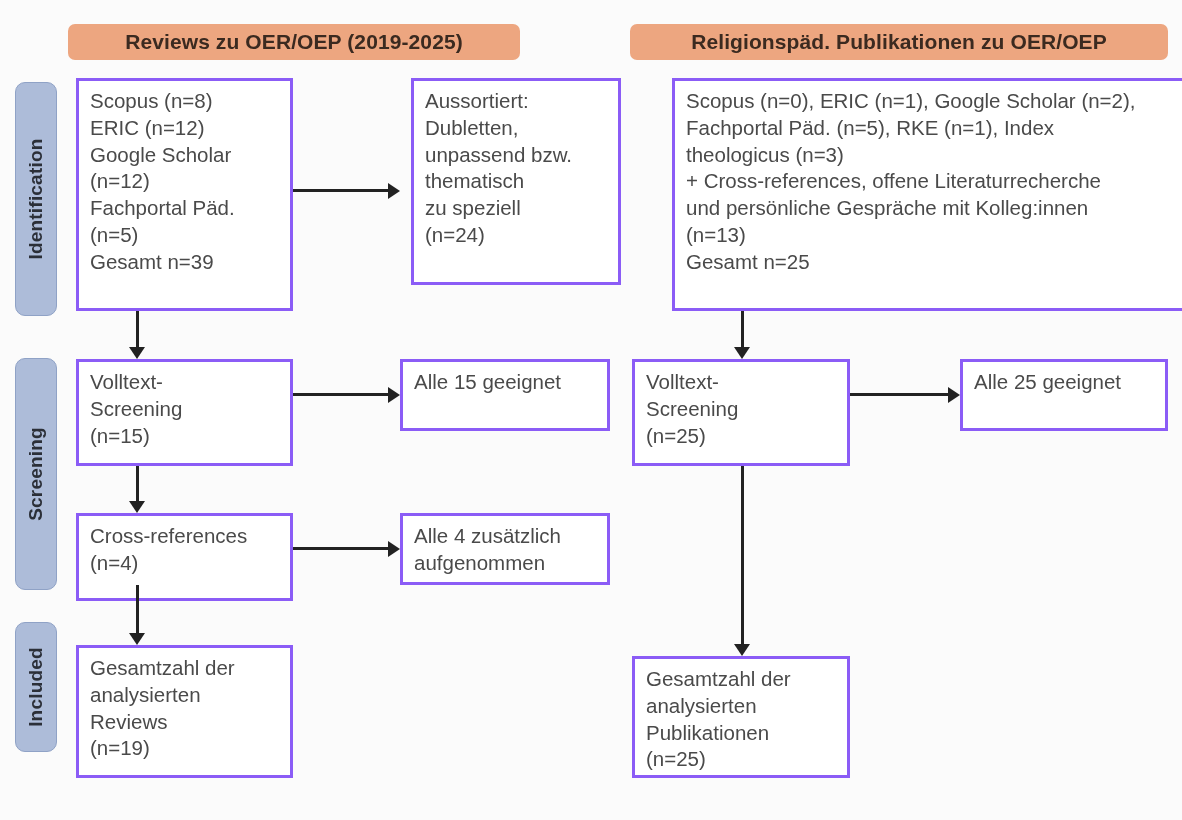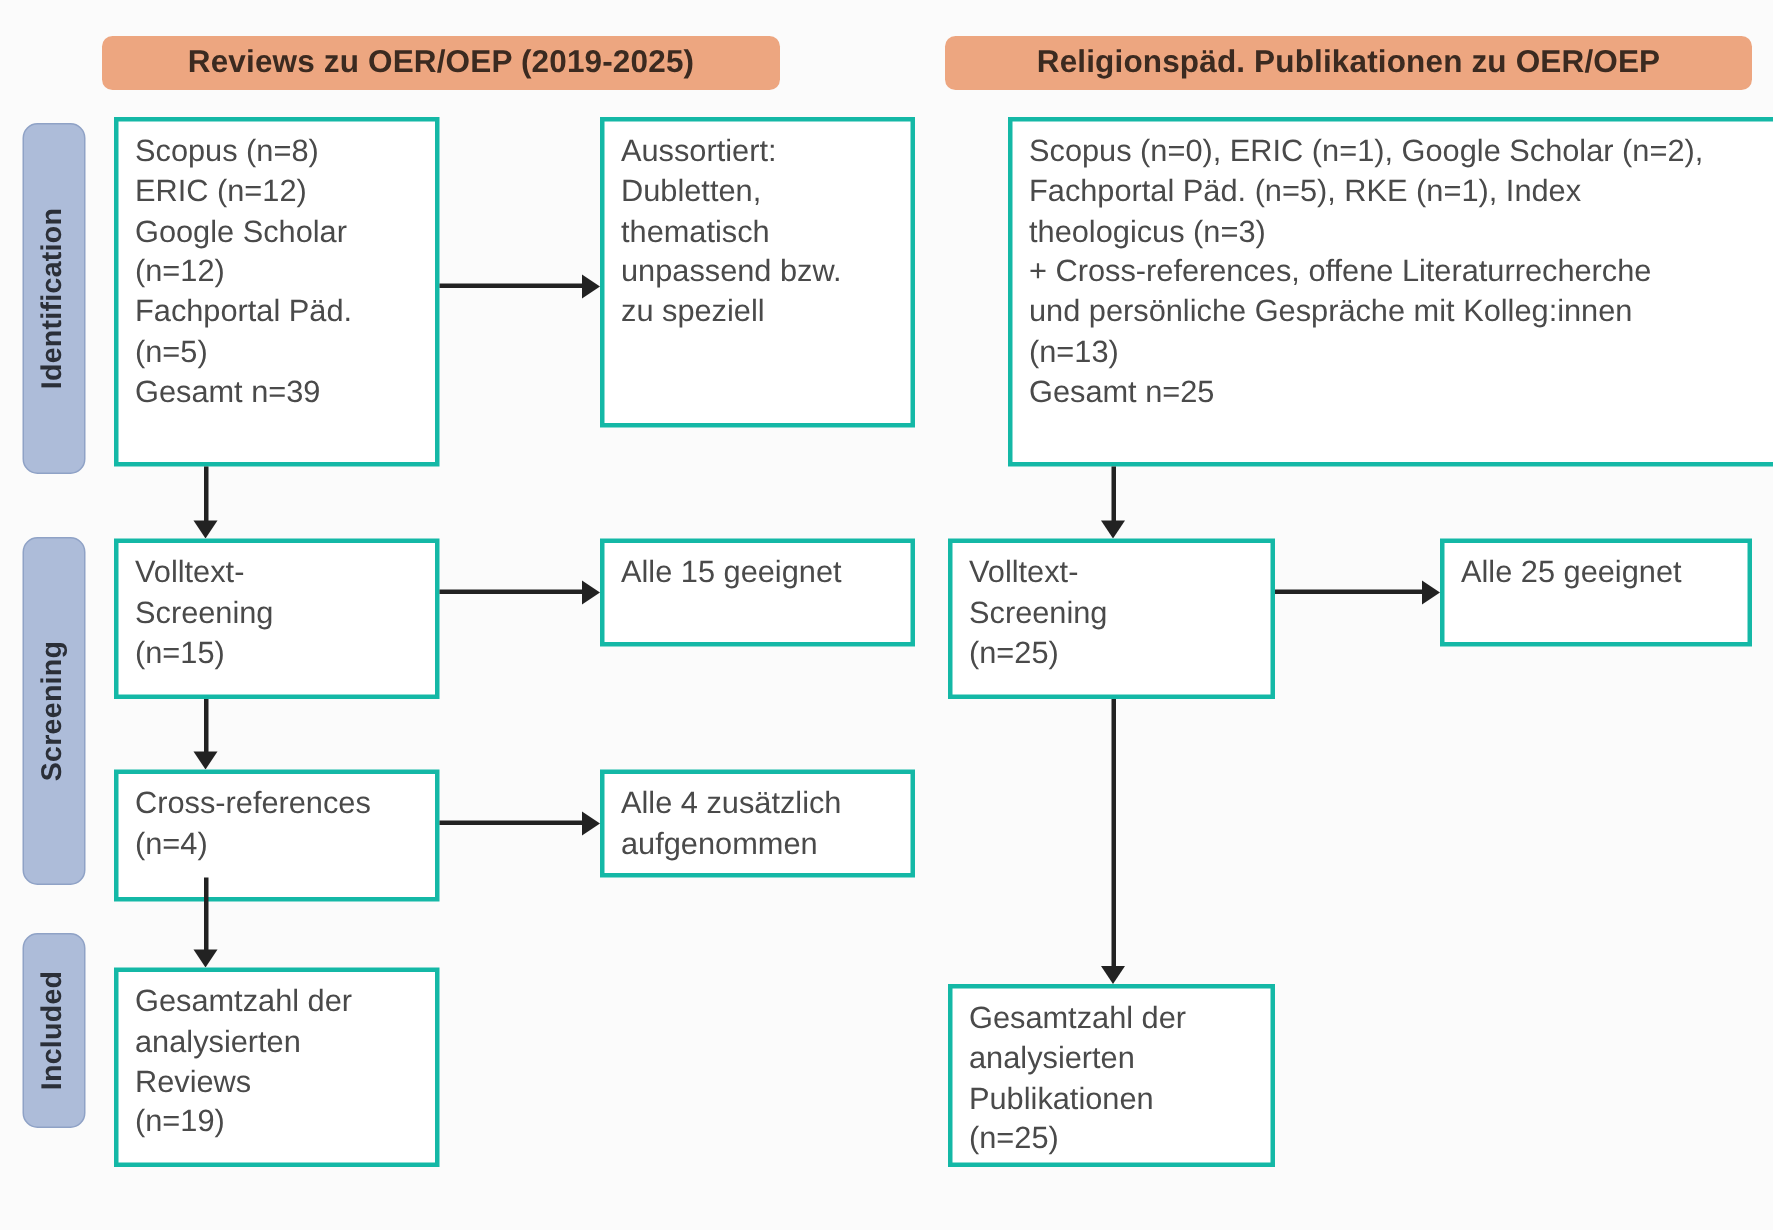--- a/index.html
+++ b/index.html
@@ -50,21 +50,21 @@
     font-size: 19px;
     font-weight: bold;
     color: #2b2f38;
     letter-spacing: 0.2px;
   }
 
   
   .box {
     position: absolute;
     background: #ffffff;
-    border: 3px solid #14b8a6;
+    border: 3px solid #8b5cf6;
     box-sizing: border-box;
     padding: 7px 9px 5px 11px;
     overflow: hidden;
   }
   .box .line {
     display: block;
     font-size: 20.5px;
     line-height: 1.305;
     color: #4a4a4a;
     white-space: nowrap;
@@ -126,26 +126,27 @@
   <div class="box" style="left:76px; top:78px; width:217px; height:233px;">
     <span class="line">Scopus (n=8)</span>
     <span class="line">ERIC (n=12)</span>
     <span class="line">Google Scholar</span>
     <span class="line">(n=12)</span>
     <span class="line">Fachportal Päd.</span>
     <span class="line">(n=5)</span>
     <span class="line">Gesamt n=39</span>
   </div>
 
-  <div class="box" style="left:400px; top:78px; width:210px; height:207px;">
+  <div class="box" style="left:411px; top:78px; width:210px; height:207px;">
     <span class="line">Aussortiert:</span>
     <span class="line">Dubletten,</span>
+    <span class="line">unpassend bzw.</span>
     <span class="line">thematisch</span>
-    <span class="line">unpassend bzw.</span>
     <span class="line">zu speziell</span>
+    <span class="line">(n=24)</span>
   </div>
 
   <div class="hline" style="left:293px; top:189px; width:95px;"></div>
   <div class="arrow-right" style="left:388px; top:183px;"></div>
 
   <div class="vline" style="left:136px; top:311px; height:38px;"></div>
   <div class="arrow-down" style="left:129px; top:347px;"></div>
 
   <div class="box" style="left:76px; top:359px; width:217px; height:107px;">
     <span class="line">Volltext-</span>

